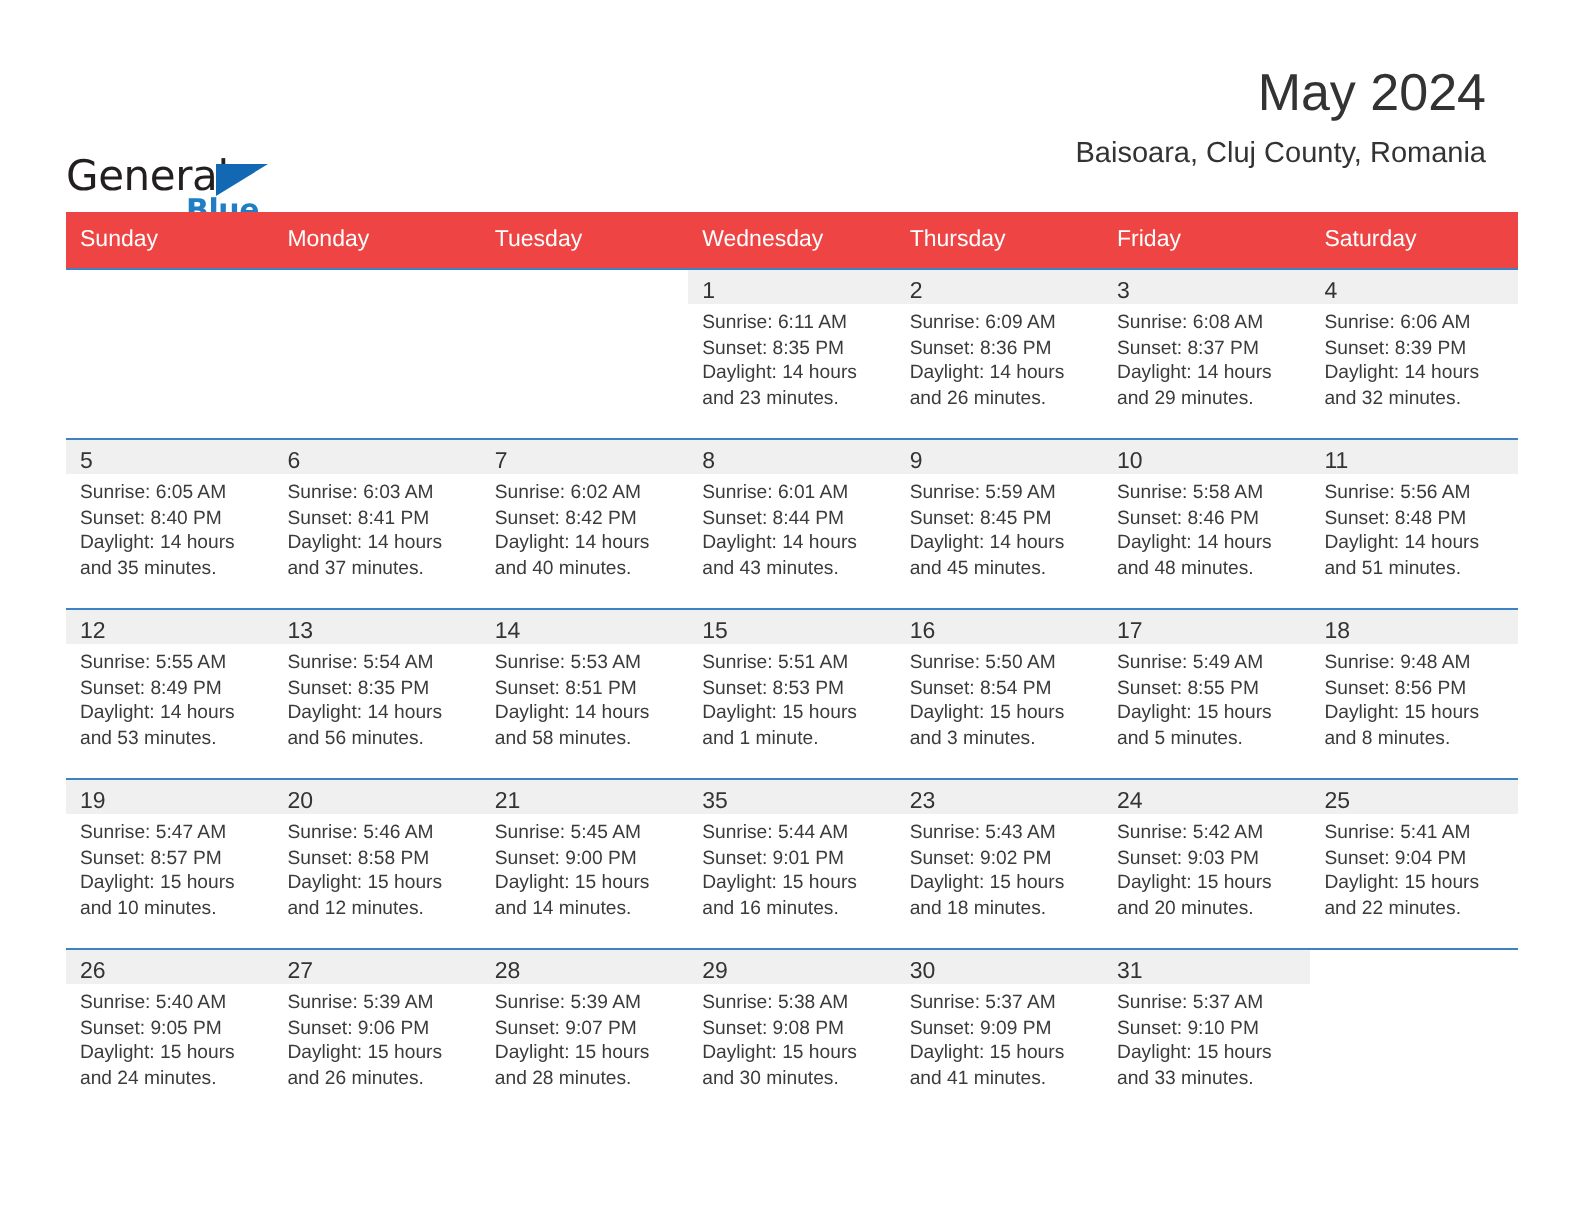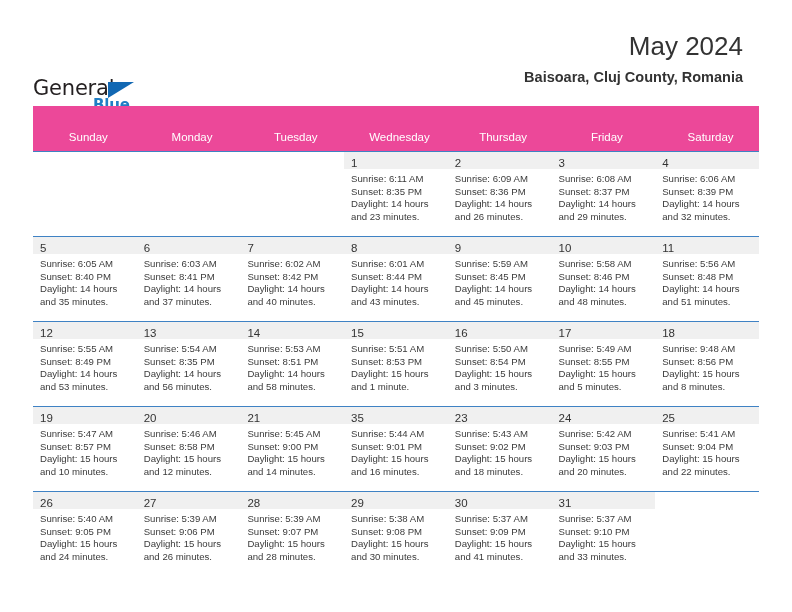--- a/index.html
+++ b/index.html
@@ -76,45 +76,45 @@
   .cal-title {
     font-size: 26px;
     color: #333333;
     font-weight: 400;
     line-height: 32px;
     white-space: nowrap;
   }
   .cal-subtitle {
     font-size: 14.5px;
     color: #333333;
-    font-weight: 700;
+    font-weight: 400;
     line-height: 22px;
     margin-top: 4px;
     white-space: nowrap;
   }
 
   
   .calendar {
     position: absolute;
     left: 33px;
     top: 106px;
     width: 726px;
   }
   table.cal {
     width: 726px;
     border-collapse: collapse;
     table-layout: fixed;
   }
   table.cal th {
-    background: #ec4899;
+    background: #ef4444;
     color: #ffffff;
     font-size: 11.5px;
     font-weight: 400;
-    text-align: center;
-    padding: 22px 0 5px 7px;
+    text-align: left;
+    padding: 5px 0 5px 7px;
     height: 18px;
     border: none;
   }
   table.cal td {
     vertical-align: top;
     padding: 0;
     border: none;
     border-top: 1px solid #3f82c4;
     height: 84px;
     width: 103.71px;

